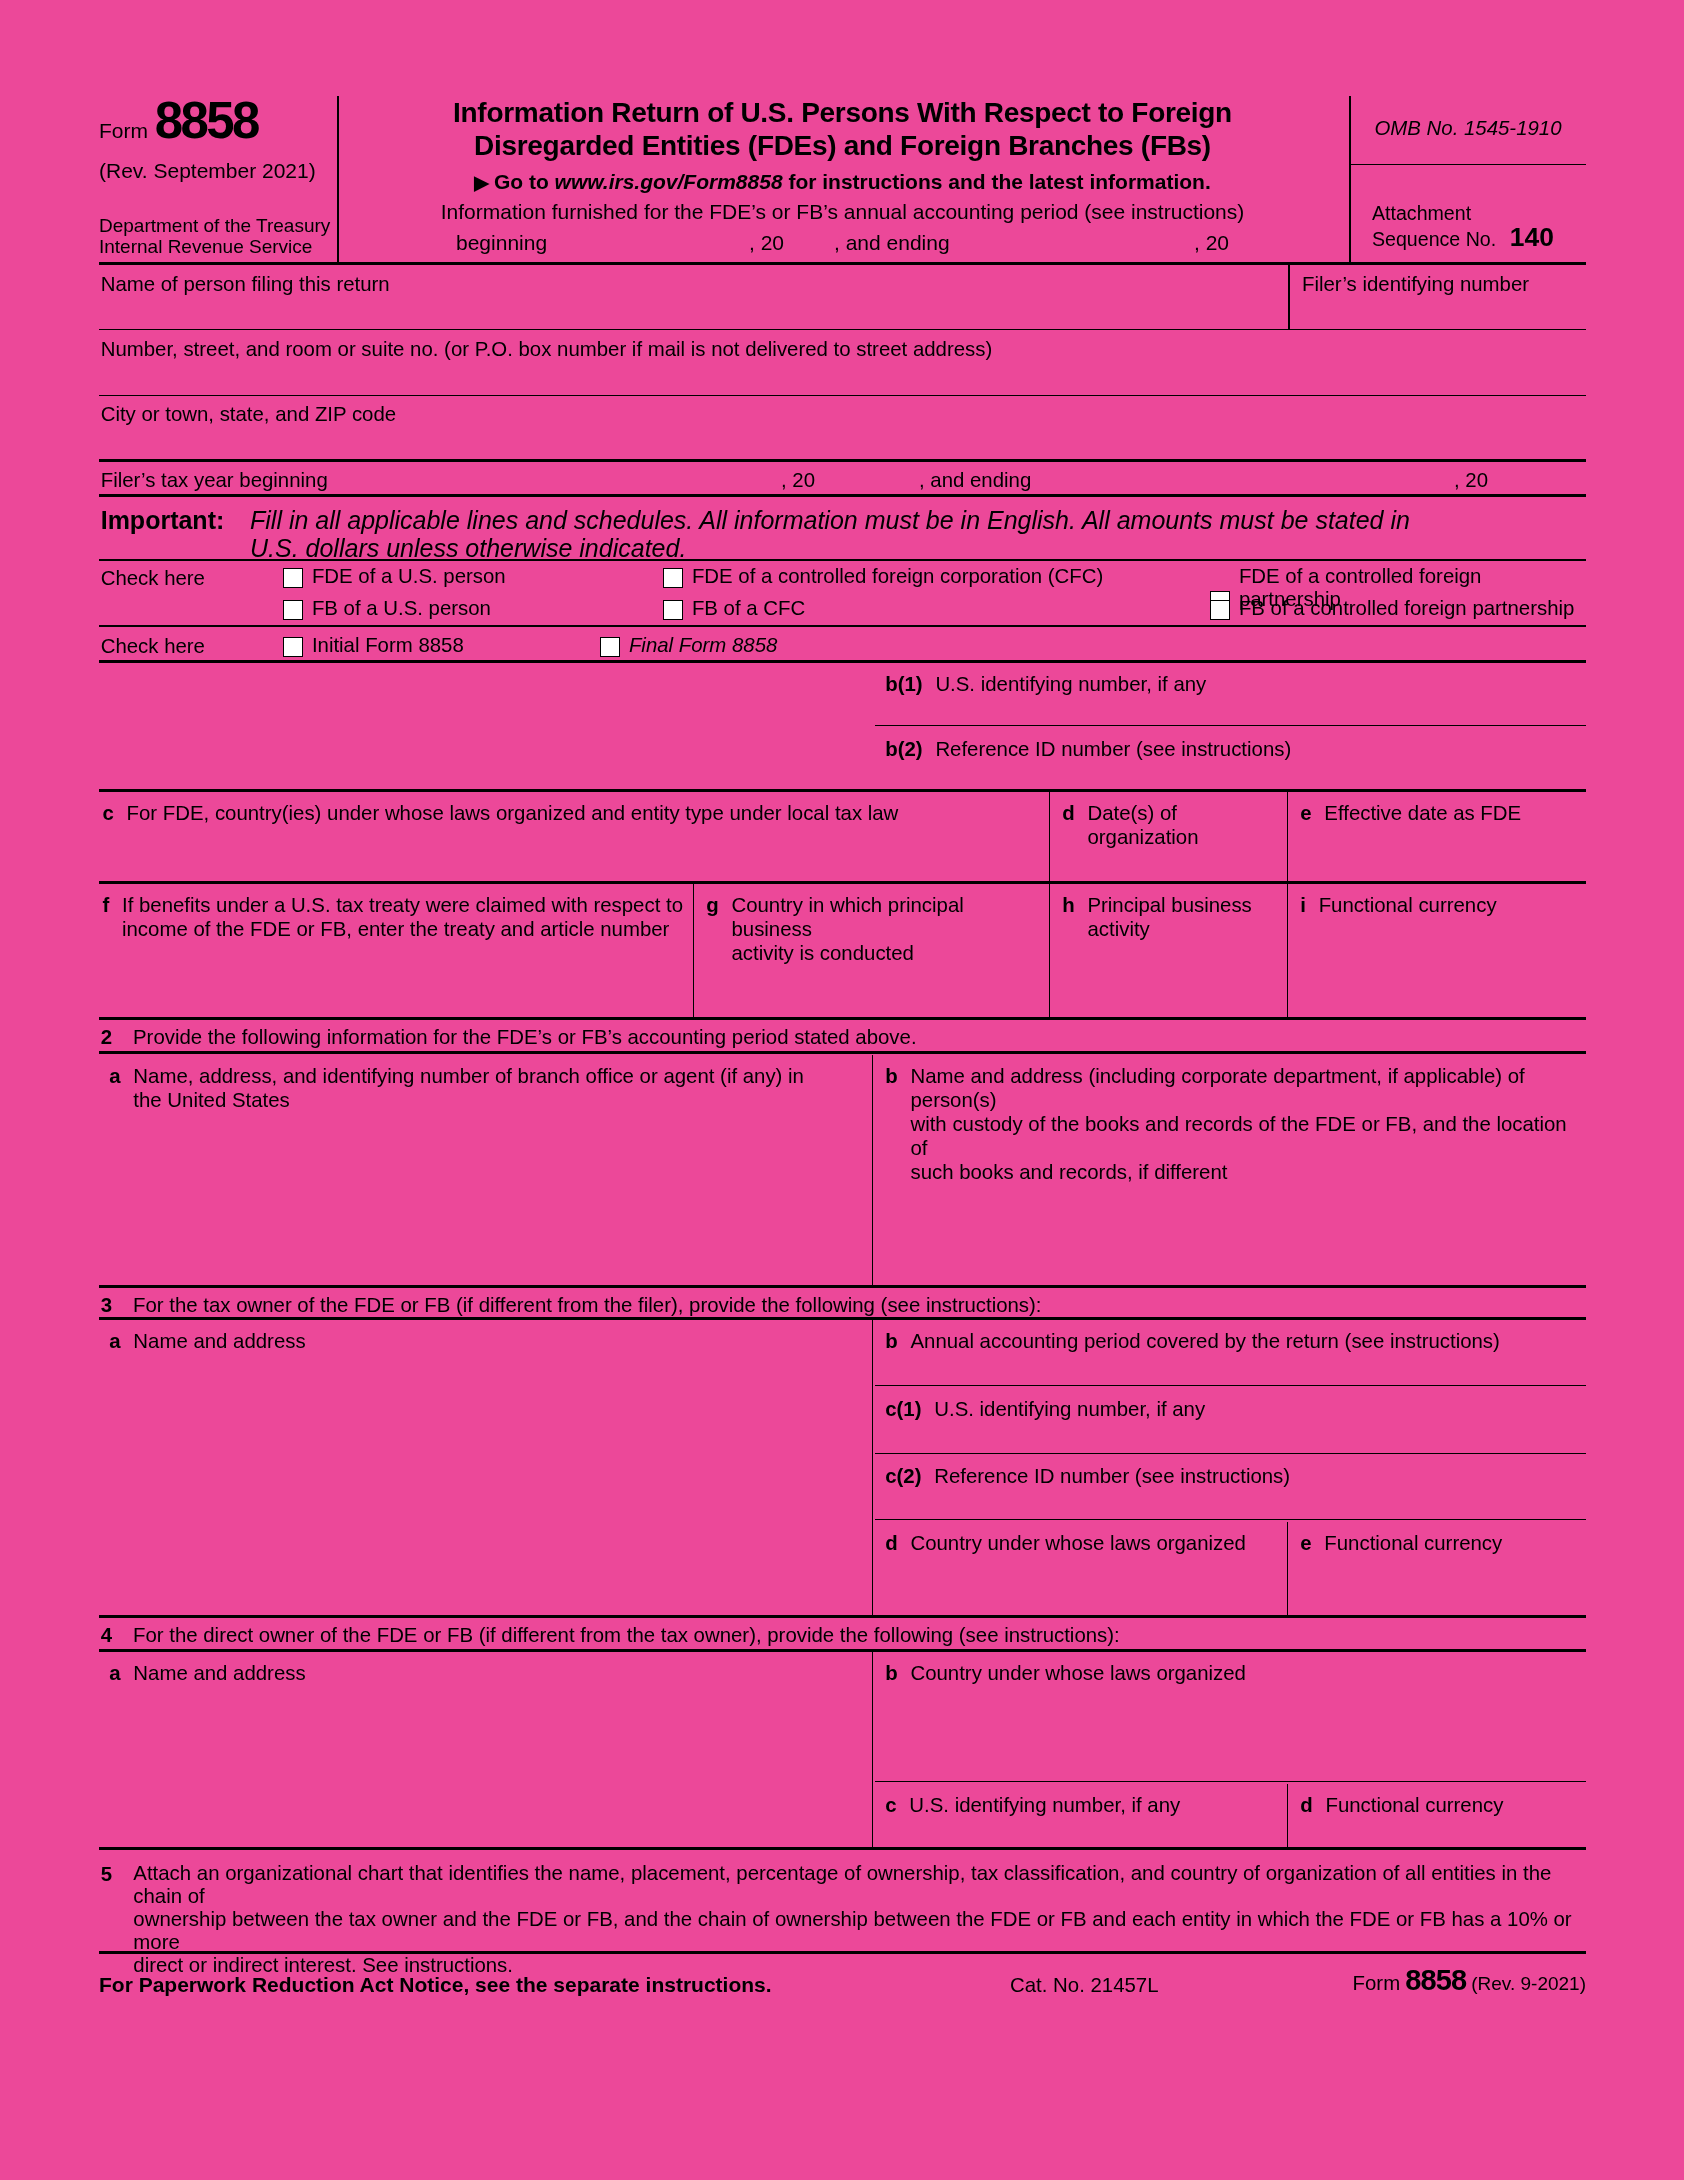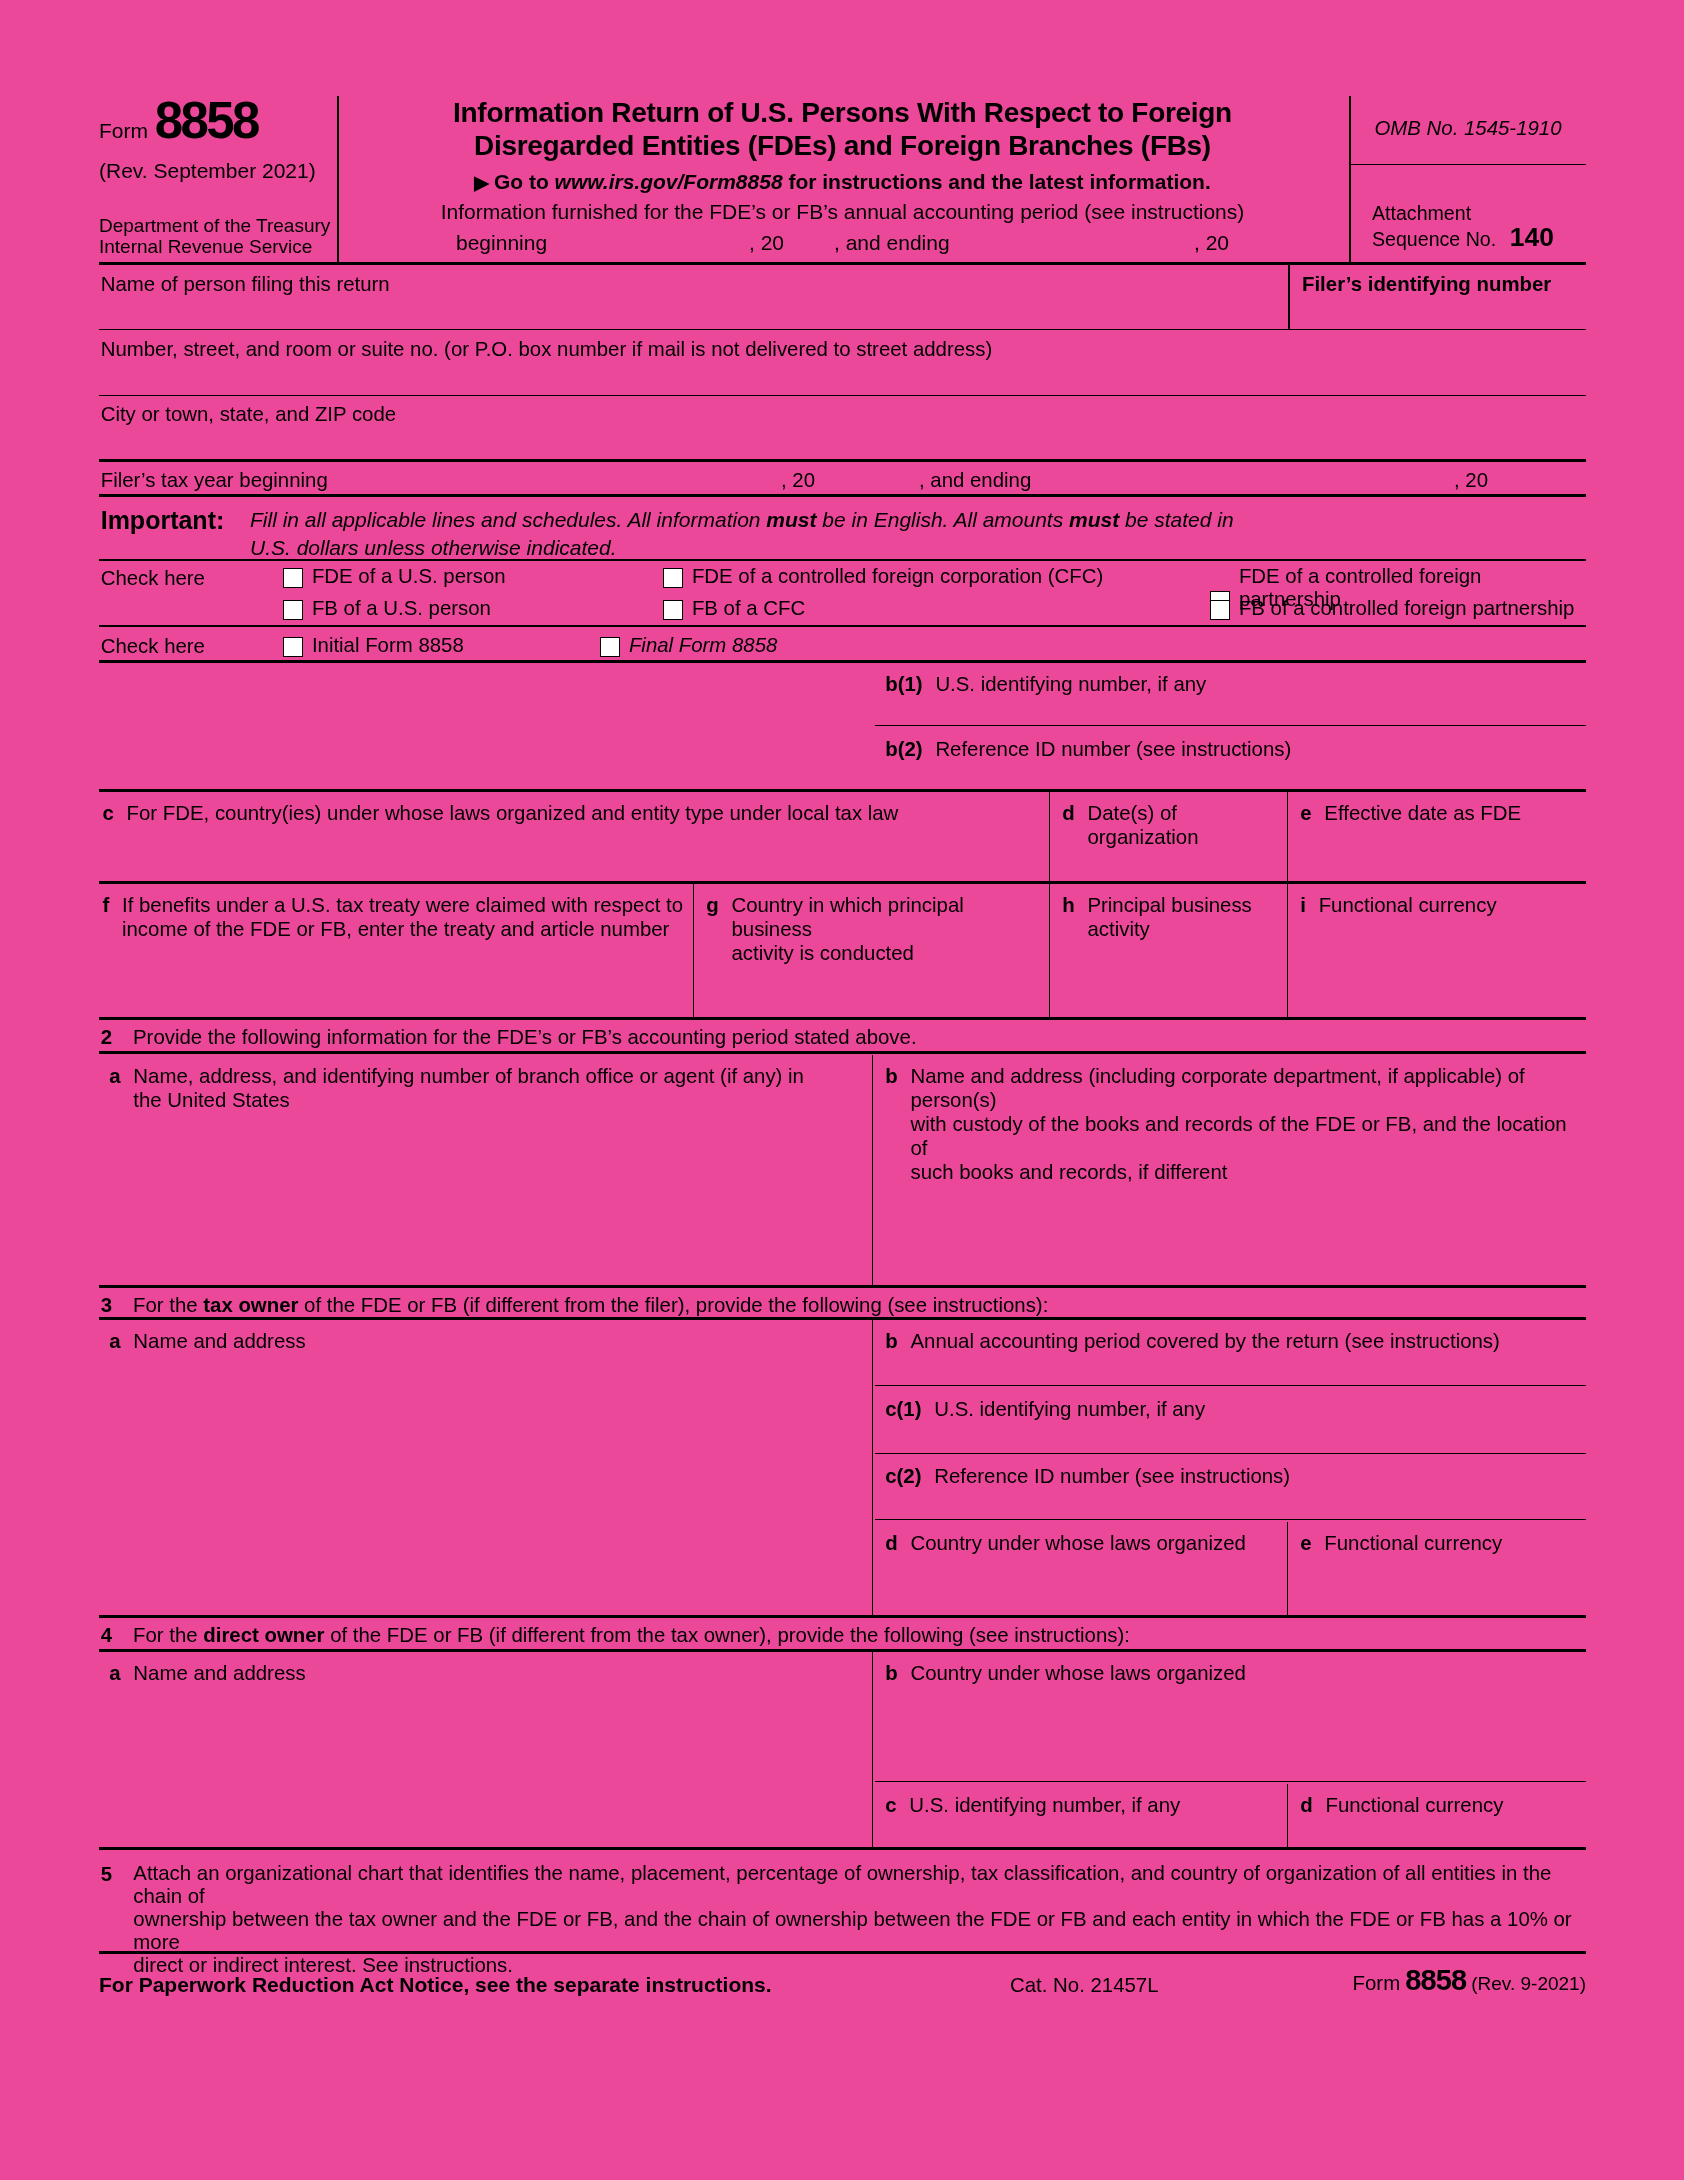--- a/index.html
+++ b/index.html
@@ -3,21 +3,21 @@
 <meta charset="utf-8">
 <style>
   * { margin:0; padding:0; box-sizing:border-box; }
   html,body { background:#e8e8e8; }
   body { width:1685px; height:2181px; position:relative; font-family:"Liberation Sans", sans-serif; color:#000; }
   .page { position:absolute; left:0; top:0; width:1685px; height:2181px; background:#ec4899; overflow:hidden; }
   .form { position:absolute; left:99px; top:0; width:1487px; height:2181px; font-size:20.4px; }
 
   .abs { position:absolute; }
   .vline { position:absolute; width:1.7px; background:#000; }
-  .b { font-weight:bold; }
+  .b { font-weight:normal; }
   .i { font-style:italic; }
 
   
   .hdr { position:absolute; left:0; top:77px; width:1487px; height:188px; border-bottom:3.4px solid #000; }
   .hdr-left { position:absolute; left:0; top:0; width:238px; height:100%; padding-top:20.4px; display:flex; flex-direction:column; }
   .form-id { display:flex; align-items:baseline; }
   .form-word { font-size:21px; }
   .form-number-big { font-size:51px; font-weight:bold; letter-spacing:-2.6px; margin-left:6.8px; line-height:0.95; }
   .rev { margin-top:13.6px; font-size:21px; }
   .dept { margin-top:auto; padding-bottom:5.1px; font-size:19px; line-height:21px; }
@@ -50,21 +50,21 @@
   .sechead { position:absolute; left:0; width:1487px; }
   .sechead .num { position:absolute; left:1.7px; top:6px; font-weight:bold; font-size:20.4px; }
   .sechead .stxt { position:absolute; left:34px; top:6px; font-size:20.4px; }
 
   
   .ckitem { position:absolute; display:flex; align-items:flex-end; font-size:20.4px;margin-left:16px; }
   .cb { width:20.4px; height:20.4px; border:1.7px solid #000; background:#fff; flex:none; margin-right:8.5px; }
 
   
   .imp-label { position:absolute; left:1.7px; top:9.4px; font-size:25px; font-weight:bold; }
-  .imp-text { position:absolute; left:151px; top:9.4px; font-size:21px; font-style:italic; line-height:28px; }
+  .imp-text { position:absolute; left:151px; top:9.4px; font-size:25px; font-style:italic; line-height:28px; }
 
   
   .footer { position:absolute; left:0; top:1964px; width:1487px; height:43px; }
   .f-notice { position:absolute; left:0; top:8.5px; font-size:21px; font-weight:bold; }
   .f-cat { position:absolute; left:911px; top:10.2px; font-size:20.4px; }
   .f-form { position:absolute; right:0; top:0; display:flex; align-items:baseline; height:39px; }
   .f-word { font-size:20.4px; }
   .f-num { font-size:29px; font-weight:bold; letter-spacing:-0.9px; margin:0 5.1px; }
   .f-rev { font-size:19px; }
 </style>

